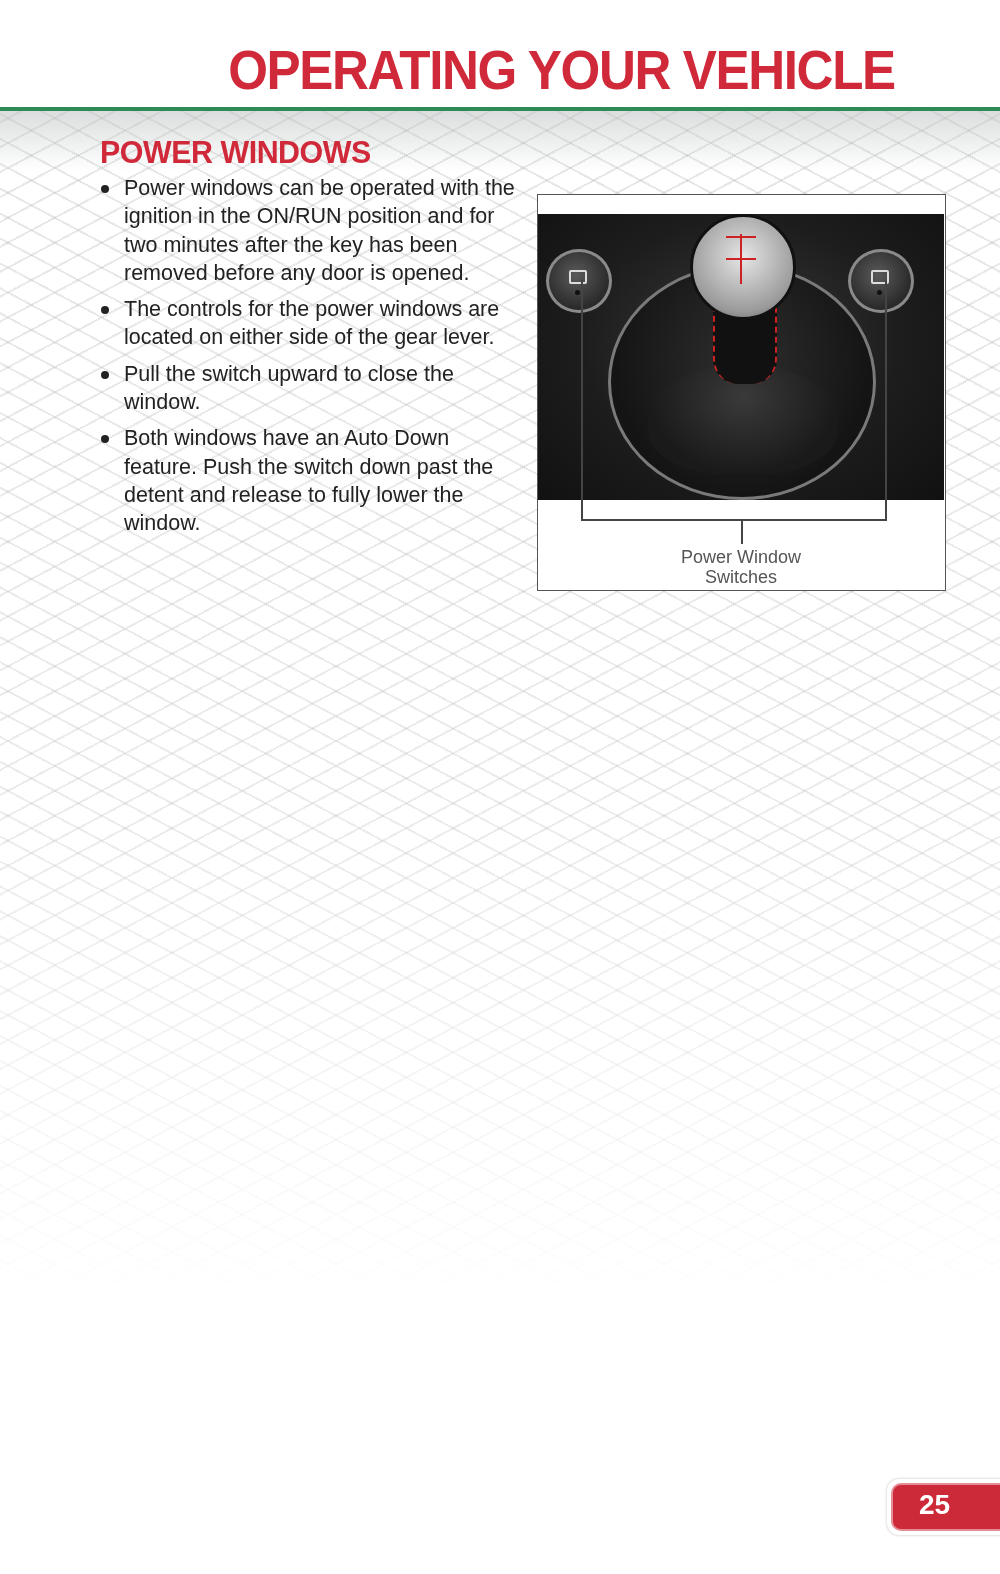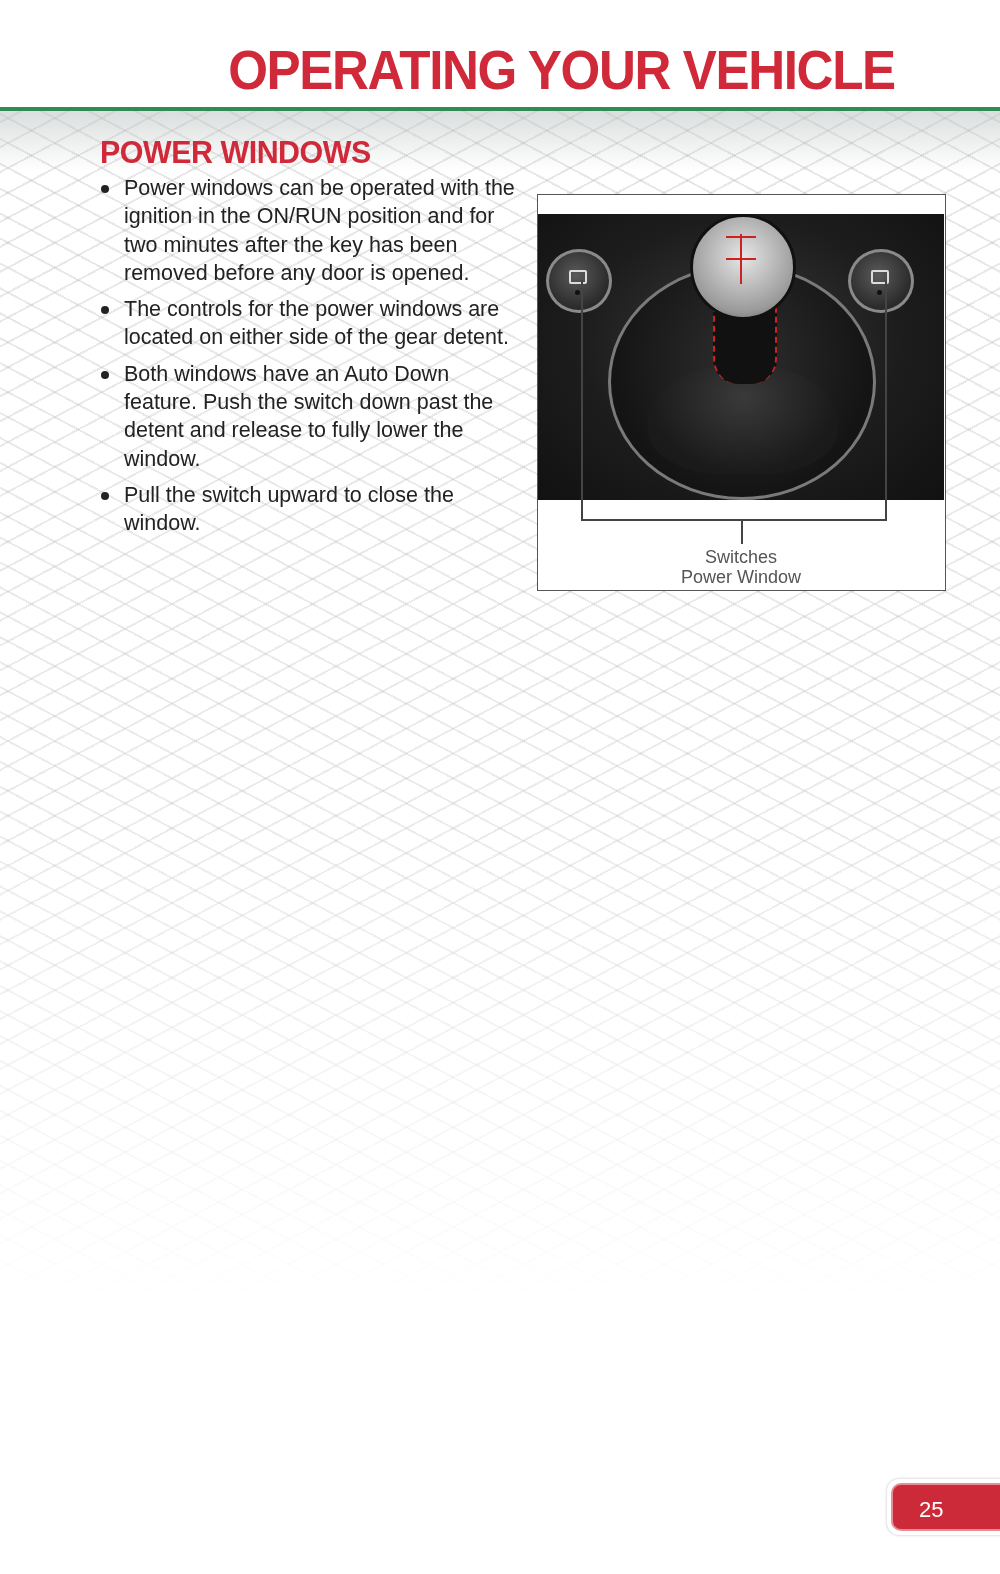--- a/index.html
+++ b/index.html
@@ -113,41 +113,41 @@
     position:absolute; left:887px; top:1479px; width:130px; height:56px;
     border-radius:12px 0 0 12px; background:#fff;
     box-shadow:0 0 3px rgba(0,0,0,0.25);
   }
   .page-tab-inner {
     position:absolute; left:4px; top:4px; right:0; bottom:4px;
     border-radius:10px 0 0 10px; background:#cc2a38;
     border:2px solid #e58e96; border-right:none;
   }
   .page-number {
-    position:absolute; left:26px; top:12px;
-    font-weight:normal; font-size:22px; color:#fff;
+    position:absolute; left:26px; top:4px;
+    font-weight:bold; font-size:28px; color:#fff;
   }
 </style>
 </head>
 <body>
 
 <div class="header">
   <div class="chapter-title">OPERATING YOUR VEHICLE</div>
 </div>
 <div class="rule"></div>
 <div class="pattern"></div>
 <div class="shade"></div>
 
 <div class="section-title">POWER WINDOWS</div>
 
 <ul class="bullets">
   <li><span class="bullet-dot"></span><span>Power windows can be operated with the ignition in the ON/RUN position and for two minutes after the key has been removed before any door is opened.</span></li>
-  <li><span class="bullet-dot"></span><span>The controls for the power windows are located on either side of the gear detent.</span></li>
+  <li><span class="bullet-dot"></span><span>The controls for the power windows are located on either side of the gear lever.</span></li>
+  <li><span class="bullet-dot"></span><span>Pull the switch upward to close the window.</span></li>
   <li><span class="bullet-dot"></span><span>Both windows have an Auto Down feature. Push the switch down past the detent and release to fully lower the window.</span></li>
-  <li><span class="bullet-dot"></span><span>Pull the switch upward to close the window.</span></li>
 </ul>
 
 <div class="figure">
   <div class="photo">
     <div class="boot-ring"></div>
     <div class="boot-fold"></div>
     <div class="knob-neck"></div>
     <div class="knob"></div>
     <div class="knob-pattern"></div>
     <div class="switch left">
@@ -157,22 +157,22 @@
     <div class="switch right">
       <div class="switch-glyph"></div>
       <div class="switch-pin"></div>
     </div>
   </div>
   <div class="leader" style="left:43px; top:85px; width:2px; height:240px;"></div>
   <div class="leader" style="left:347px; top:85px; width:2px; height:240px;"></div>
   <div class="leader" style="left:43px; top:324px; width:306px; height:2px;"></div>
   <div class="leader" style="left:203px; top:324px; width:2px; height:25px;"></div>
   <div class="caption">
+    <div>Power Window</div>
     <div>Switches</div>
-    <div>Power Window</div>
   </div>
 </div>
 
 <div class="page-tab">
   <div class="page-tab-inner">
     <div class="page-number">25</div>
   </div>
 </div>
 
 </body></html>

